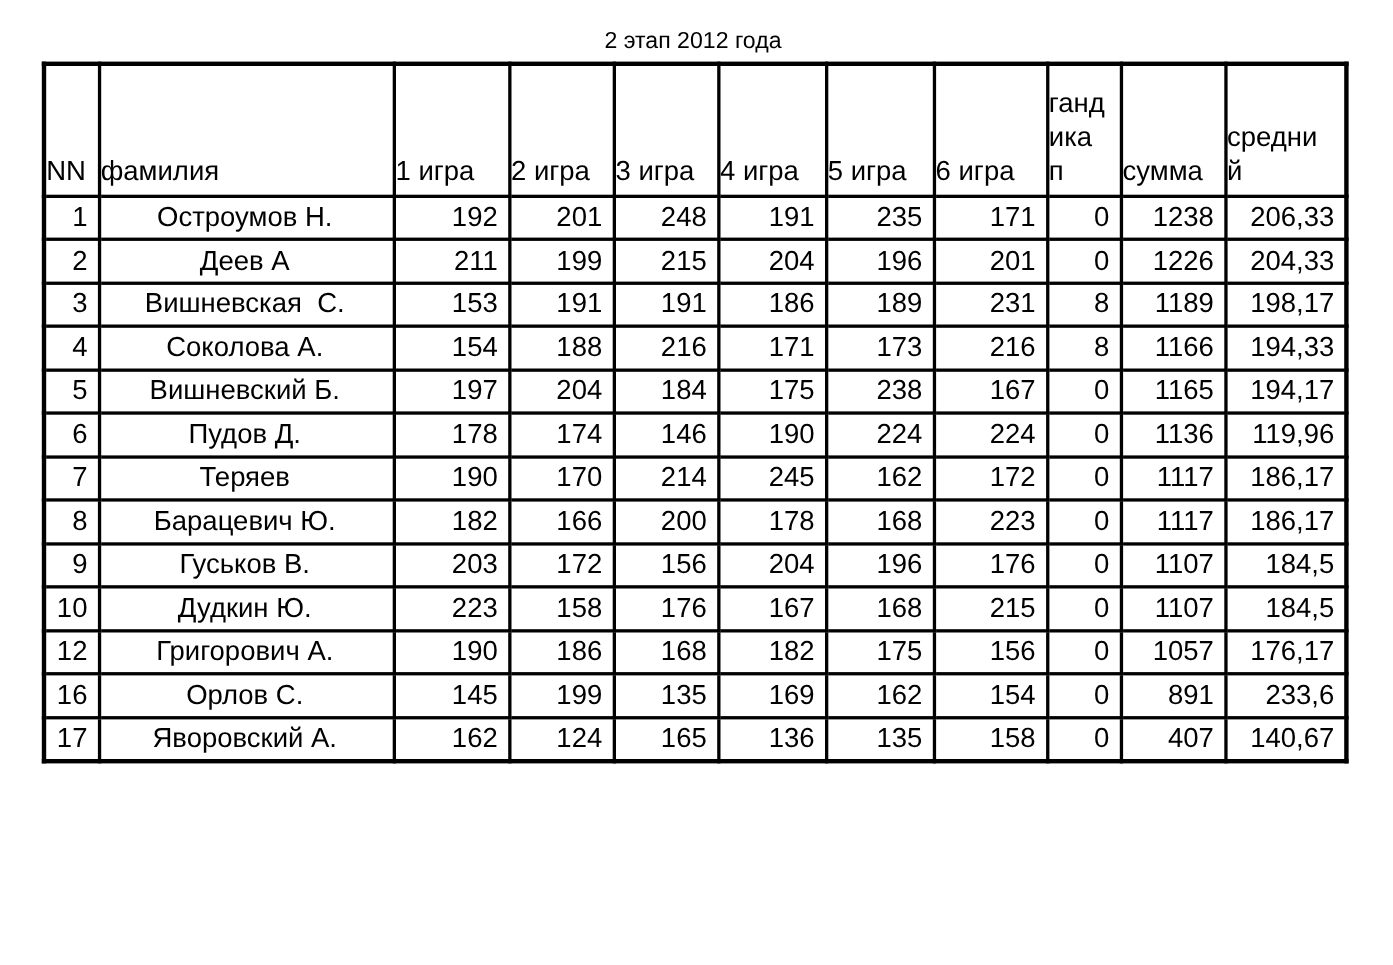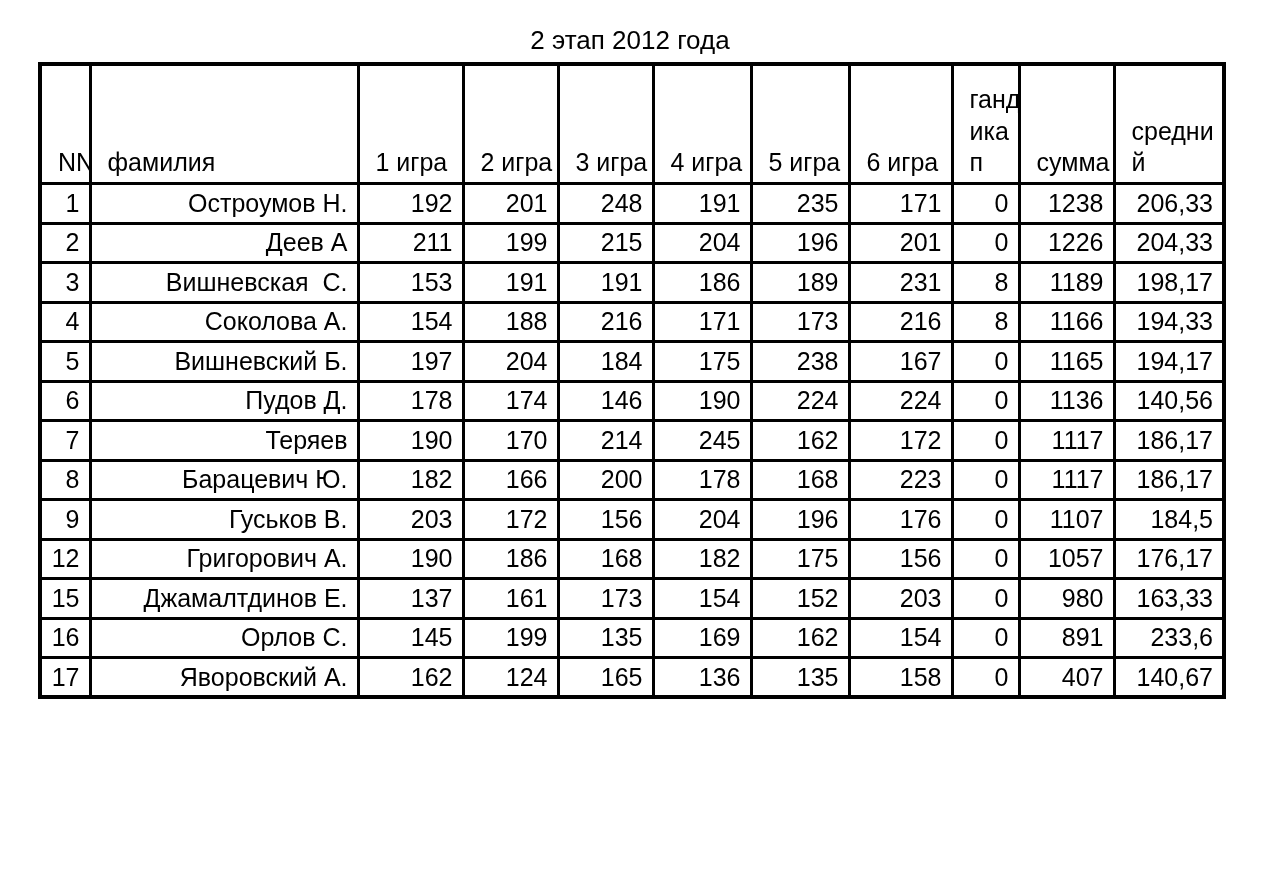--- a/index.html
+++ b/index.html
@@ -11,52 +11,52 @@
     overflow: hidden;
     font-family: "Liberation Sans", sans-serif;
     color: #000000;
   }
   .page {
     padding: 26px 0 0 38px;
   }
   .title {
     width: 1184px;
     text-align: center;
-    font-size: 26px;
+    font-size: 21px;
     line-height: 1.1;
     margin-bottom: 7px;
   }
   table.results {
     border-collapse: collapse;
     table-layout: fixed;
     width: 1184px;
     border: 4px solid #000;
   }
   th, td {
     border: 3px solid #000;
     font-size: 25px;
     overflow: hidden;
     font-weight: normal;
   }
   thead tr { height: 120px; }
   tbody tr { height: 39.5px; }
   th {
     vertical-align: bottom;
     text-align: left;
-    padding: 2px 2px 4px 16px;
+    padding: 2px 2px 4px 0;
     white-space: pre-line;
     line-height: 1.25;
   }
   td {
     vertical-align: middle;
     padding: 2px 9px 2px 6px;
     white-space: pre-wrap;
   }
   td.right { text-align: right; }
-  td.left  { text-align: right; margin-top: 38px; }
+  td.left  { text-align: center; margin-top: 38px; }
 </style>
 </head>
 <body>
 
 <div class="page">
   <div class="title">2 этап 2012 года</div>
   <table class="results">
     <colgroup>
       <col style="width:50px">
       <col style="width:268px">
@@ -158,21 +158,21 @@
           <td class="right">6</td>
           <td class="left">Пудов Д.</td>
           <td class="right">178</td>
           <td class="right">174</td>
           <td class="right">146</td>
           <td class="right">190</td>
           <td class="right">224</td>
           <td class="right">224</td>
           <td class="right">0</td>
           <td class="right">1136</td>
-          <td class="right">140,56</td>
+          <td class="right">119,96</td>
         </tr>
         <tr>
           <td class="right">7</td>
           <td class="left">Теряев</td>
           <td class="right">190</td>
           <td class="right">170</td>
           <td class="right">214</td>
           <td class="right">245</td>
           <td class="right">162</td>
           <td class="right">172</td>
@@ -200,46 +200,46 @@
           <td class="right">172</td>
           <td class="right">156</td>
           <td class="right">204</td>
           <td class="right">196</td>
           <td class="right">176</td>
           <td class="right">0</td>
           <td class="right">1107</td>
           <td class="right">184,5</td>
         </tr>
         <tr>
+          <td class="right">10</td>
+          <td class="left">Дудкин Ю.</td>
+          <td class="right">223</td>
+          <td class="right">158</td>
+          <td class="right">176</td>
+          <td class="right">167</td>
+          <td class="right">168</td>
+          <td class="right">215</td>
+          <td class="right">0</td>
+          <td class="right">1107</td>
+          <td class="right">184,5</td>
+        </tr>
+        <tr>
           <td class="right">12</td>
           <td class="left">Григорович А.</td>
           <td class="right">190</td>
           <td class="right">186</td>
           <td class="right">168</td>
           <td class="right">182</td>
           <td class="right">175</td>
           <td class="right">156</td>
           <td class="right">0</td>
           <td class="right">1057</td>
           <td class="right">176,17</td>
         </tr>
         <tr>
-          <td class="right">15</td>
-          <td class="left">Джамалтдинов Е.</td>
-          <td class="right">137</td>
-          <td class="right">161</td>
-          <td class="right">173</td>
-          <td class="right">154</td>
-          <td class="right">152</td>
-          <td class="right">203</td>
-          <td class="right">0</td>
-          <td class="right">980</td>
-          <td class="right">163,33</td>
-        </tr>
-        <tr>
           <td class="right">16</td>
           <td class="left">Орлов С.</td>
           <td class="right">145</td>
           <td class="right">199</td>
           <td class="right">135</td>
           <td class="right">169</td>
           <td class="right">162</td>
           <td class="right">154</td>
           <td class="right">0</td>
           <td class="right">891</td>

